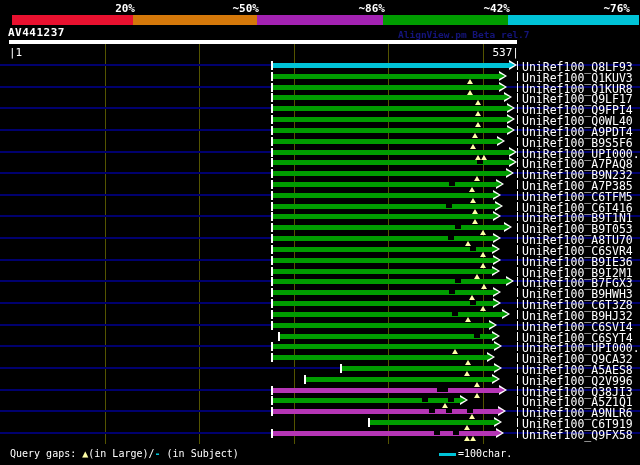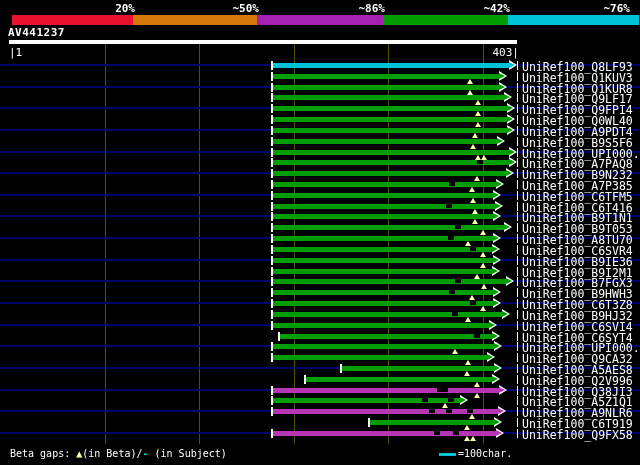--- a/index.html
+++ b/index.html
@@ -26,23 +26,24 @@
       <div style="left: 133px; top: 15px; width: 124px; height: 10px; background: rgb(212, 120, 10);"></div>
       <div style="left: 179px; top: 2px; width: 80px; text-align: right; color: rgb(255, 255, 255); font: bold 11px &quot;DejaVu Sans Mono&quot;, monospace;">~50%</div>
       <div style="left: 257px; top: 15px; width: 126px; height: 10px; background: rgb(163, 34, 178);"></div>
       <div style="left: 305px; top: 2px; width: 80px; text-align: right; color: rgb(255, 255, 255); font: bold 11px &quot;DejaVu Sans Mono&quot;, monospace;">~86%</div>
       <div style="left: 383px; top: 15px; width: 125px; height: 10px; background: rgb(0, 156, 0);"></div>
       <div style="left: 430px; top: 2px; width: 80px; text-align: right; color: rgb(255, 255, 255); font: bold 11px &quot;DejaVu Sans Mono&quot;, monospace;">~42%</div>
       <div style="left: 508px; top: 15px; width: 131px; height: 10px; background: rgb(0, 195, 215);"></div>
       <div style="left: 550px; top: 2px; width: 80px; text-align: right; color: rgb(255, 255, 255); font: bold 11px &quot;DejaVu Sans Mono&quot;, monospace;">~76%</div>
     </div>
   <div class="title">AV441237</div>
+  <div class="watermark">AlignView.pm Beta rel.7</div>
   <div class="rulerbar"></div>
   <div class="rulL">|1</div>
-  <div class="rulR">403|</div>
+  <div class="rulR">537|</div>
   <div id="plot">
       <div style="left: 105px; top: 44px; width: 1px; height: 400px; background: rgb(84, 84, 0);"></div>
       <div style="left: 199px; top: 44px; width: 1px; height: 400px; background: rgb(84, 84, 0);"></div>
       <div style="left: 294px; top: 44px; width: 1px; height: 400px; background: rgb(84, 84, 0);"></div>
       <div style="left: 388px; top: 44px; width: 1px; height: 400px; background: rgb(84, 84, 0);"></div>
       <div style="left: 483px; top: 44px; width: 1px; height: 400px; background: rgb(84, 84, 0);"></div>
       <div style="left: 0px; top: 64px; width: 640px; height: 2px; background: rgb(0, 0, 110);"></div>
       <div style="left: 517px; top: 61px; width: 1px; height: 9px; background: rgb(255, 255, 255);"></div>
       <div style="left: 273px; top: 63px; width: 236px; height: 5px; background: rgb(0, 195, 215);"></div>
       <div style="left: 509px; top: 60px; width: 0px; height: 0px; border-top: 5px solid transparent; border-bottom: 5px solid transparent; border-left: 8px solid rgb(255, 255, 255);"></div>
@@ -317,16 +318,16 @@
       <div style="left: 273px; top: 431px; width: 223px; height: 5px; background: rgb(181, 53, 181);"></div>
       <div style="left: 434px; top: 431px; width: 6px; height: 4px; background: rgb(0, 0, 0);"></div>
       <div style="left: 453px; top: 431px; width: 6px; height: 4px; background: rgb(0, 0, 0);"></div>
       <div style="left: 496px; top: 428px; width: 0px; height: 0px; border-top: 5px solid transparent; border-bottom: 5px solid transparent; border-left: 8px solid rgb(255, 255, 255);"></div>
       <div style="left: 496px; top: 430px; width: 0px; height: 0px; border-top: 3px solid transparent; border-bottom: 3px solid transparent; border-left: 6px solid rgb(181, 53, 181);"></div>
       <div style="left: 271px; top: 429px; width: 2px; height: 9px; background: rgb(255, 255, 255);"></div>
       <div style="left: 464px; top: 436px; width: 0px; height: 0px; border-left: 3px solid transparent; border-right: 3px solid transparent; border-bottom: 5px solid rgb(255, 255, 166);"></div>
       <div style="left: 470px; top: 436px; width: 0px; height: 0px; border-left: 3px solid transparent; border-right: 3px solid transparent; border-bottom: 5px solid rgb(255, 255, 166);"></div>
       <div style="left: 522px; top: 428px; height: 11px; font: 11.5px &quot;DejaVu Sans Mono&quot;, monospace; color: rgb(255, 255, 255); white-space: pre;">UniRef100_Q9FX58</div>
     </div>
-  <div class="legend"><span>Beta gaps: </span><span id="lg-tri" style="color: rgb(255, 255, 166);">▲</span><span>(in Beta)/</span><span id="lg-dash" style="color: rgb(0, 195, 215); font-weight: bold;">-</span><span> (in Subject)</span></div>
+  <div class="legend"><span>Query gaps: </span><span id="lg-tri" style="color: rgb(255, 255, 166);">▲</span><span>(in Large)/</span><span id="lg-dash" style="color: rgb(0, 195, 215); font-weight: bold;">-</span><span> (in Subject)</span></div>
   <div class="scaleline"></div>
   <div class="scaleLab">=100char.</div>
 </div>
 
 </body></html>

